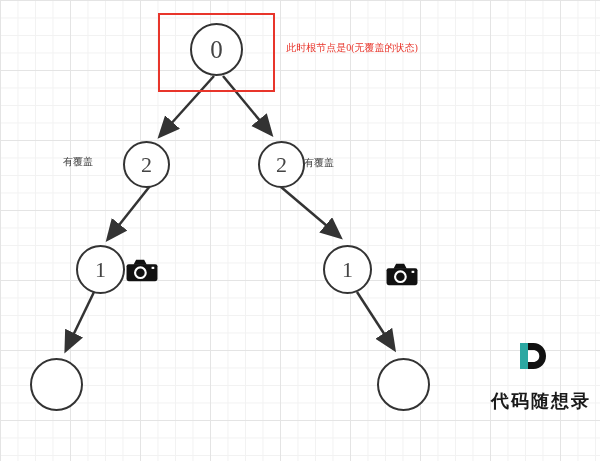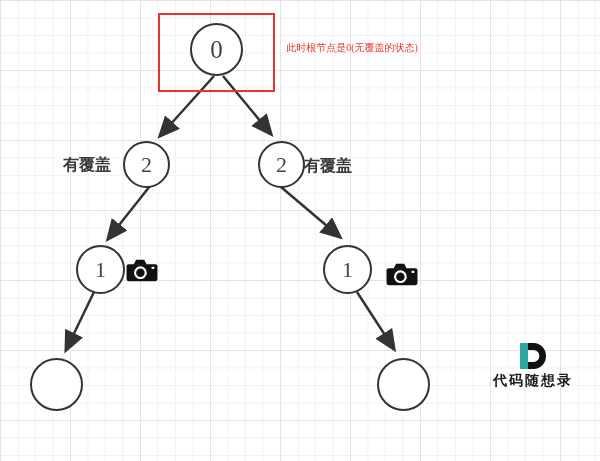--- a/index.html
+++ b/index.html
@@ -34,31 +34,31 @@
   .node-leaf-l{left:30px;top:358px;width:53px;height:53px;}
   .node-leaf-r{left:377px;top:358px;width:53px;height:53px;}
   .highlight-rect{
     position:absolute;left:158px;top:13px;width:117px;height:79px;
     border:2.5px solid #e8352b;box-sizing:border-box;
   }
   .annotation{
     position:absolute;left:277px;top:40px;width:150px;
     color:#e8352b;font-size:10px;line-height:1.5;text-align:center;
   }
-  .side-label{position:absolute;color:#3a3a3a;font-size:16px;font-weight:bold;}
+  .side-label{position:absolute;color:#3a3a3a;font-size:10px;}
   .side-label-left{left:63px;top:155px;}
   .side-label-right{left:304px;top:156px;}
   .camera{position:absolute;width:32px;height:24px;}
   .camera-left{left:126px;top:258px;}
   .camera-right{left:386px;top:262px;}
   .logo{position:absolute;left:491px;top:343px;width:84px;text-align:center;}
   .logo-d{display:block;margin:0 auto;}
   .logo-text{
-    display:block;margin-top:3px;
-    font-size:14px;font-weight:bold;color:#1a1a1a;
+    display:block;margin-top:20px;
+    font-size:18px;font-weight:bold;color:#1a1a1a;
     letter-spacing:2px;white-space:nowrap;
   }
 </style>
 </head>
 <body>
 
 <div class="canvas">
 
   <svg class="edges" viewBox="0 0 600 461">
     <defs>

